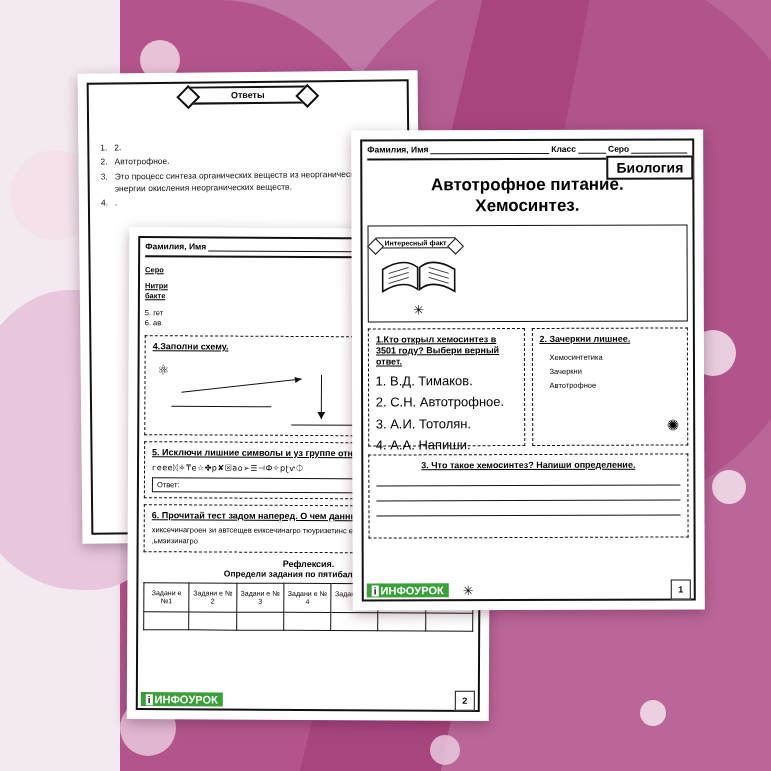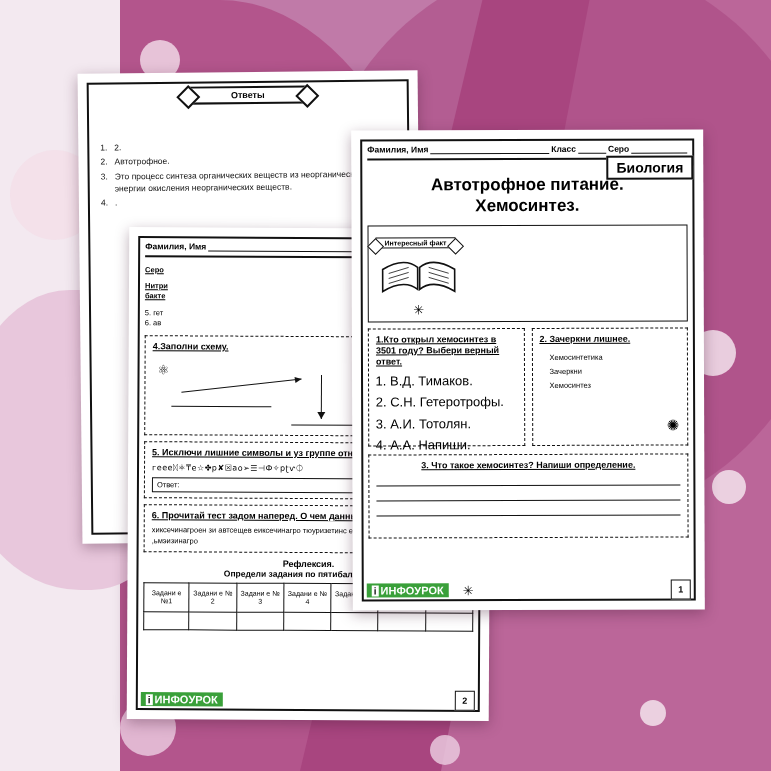--- a/index.html
+++ b/index.html
@@ -234,31 +234,31 @@
           <div class="sun">✳</div>
         </div>
       </div>
     </div>
 
     <div class="two-col">
       <div class="blk" style="height:118px">
         <div class="ttl">1.Кто открыл хемосинтез в 3501 году? Выбери верный ответ.</div>
         <ol class="qlist">
           <li>В.Д. Тимаков.</li>
-          <li>С.Н. Гетеротрофы.</li>
+          <li>С.Н. Автотрофное.</li>
           <li>А.И. Тотолян.</li>
           <li>А.А. Напиши.</li>
         </ol>
       </div>
       <div class="blk" style="height:118px;position:relative">
         <div class="ttl">2. Зачеркни лишнее.</div>
         <div class="optlist">
           <div>Хемосинтетика</div>
           <div>Зачеркни</div>
-          <div>Хемосинтез</div>
+          <div>Автотрофное</div>
         </div>
         <div class="virus" style="position:absolute;right:8px;bottom:12px">✺</div>
       </div>
     </div>
 
     <div class="blk" style="height:84px;margin-top:2px">
       <div class="ttl" style="text-align:center">3. Что такое хемосинтез? Напиши определение.</div>
       <div class="lineRow"></div>
       <div class="lineRow"></div>
       <div class="lineRow"></div>

